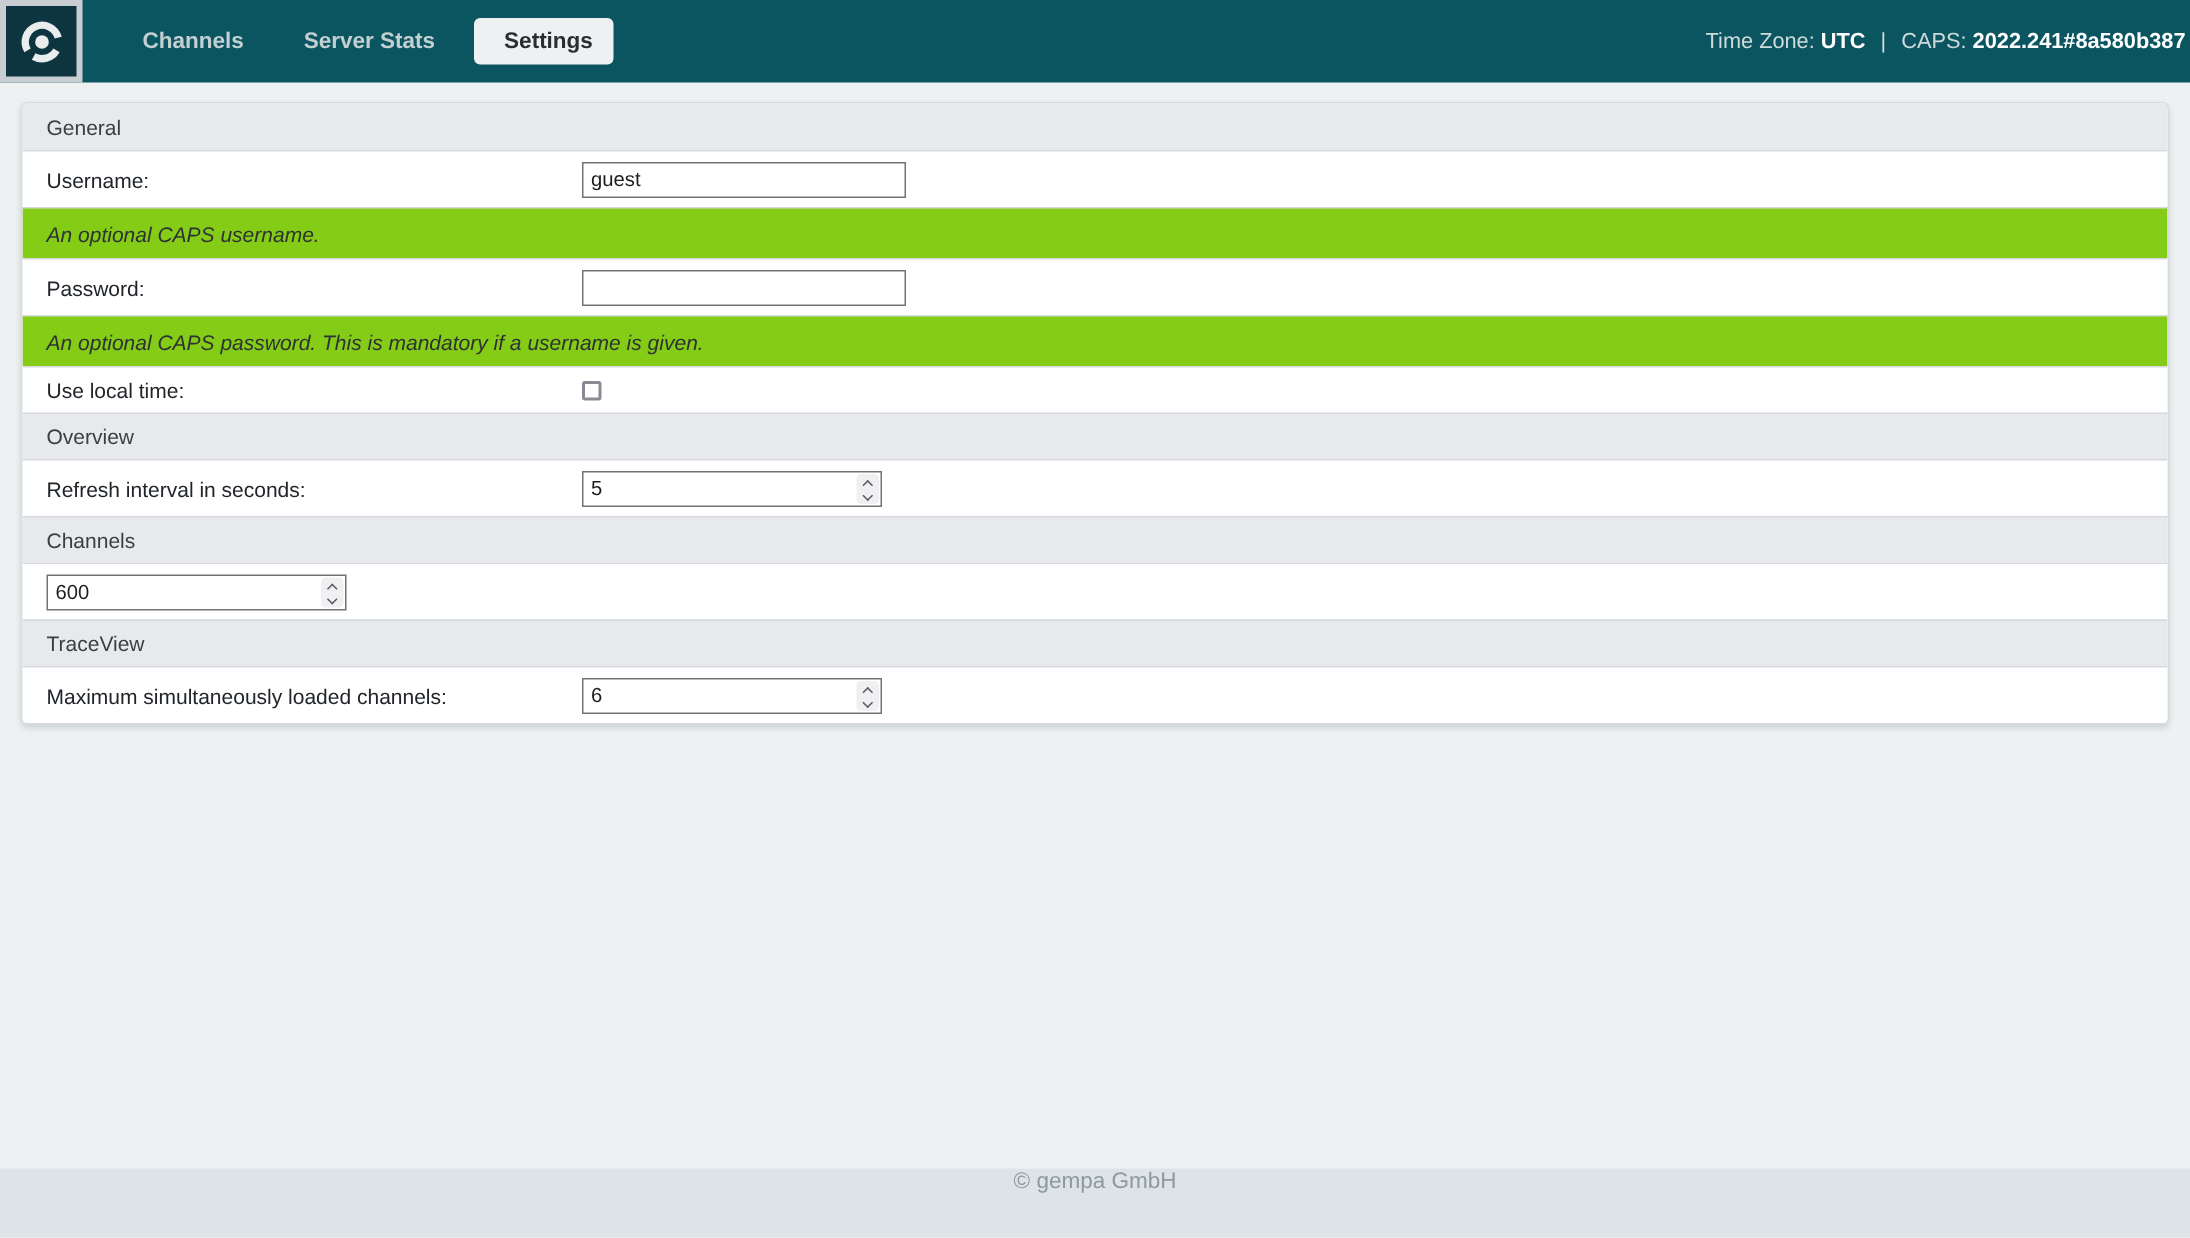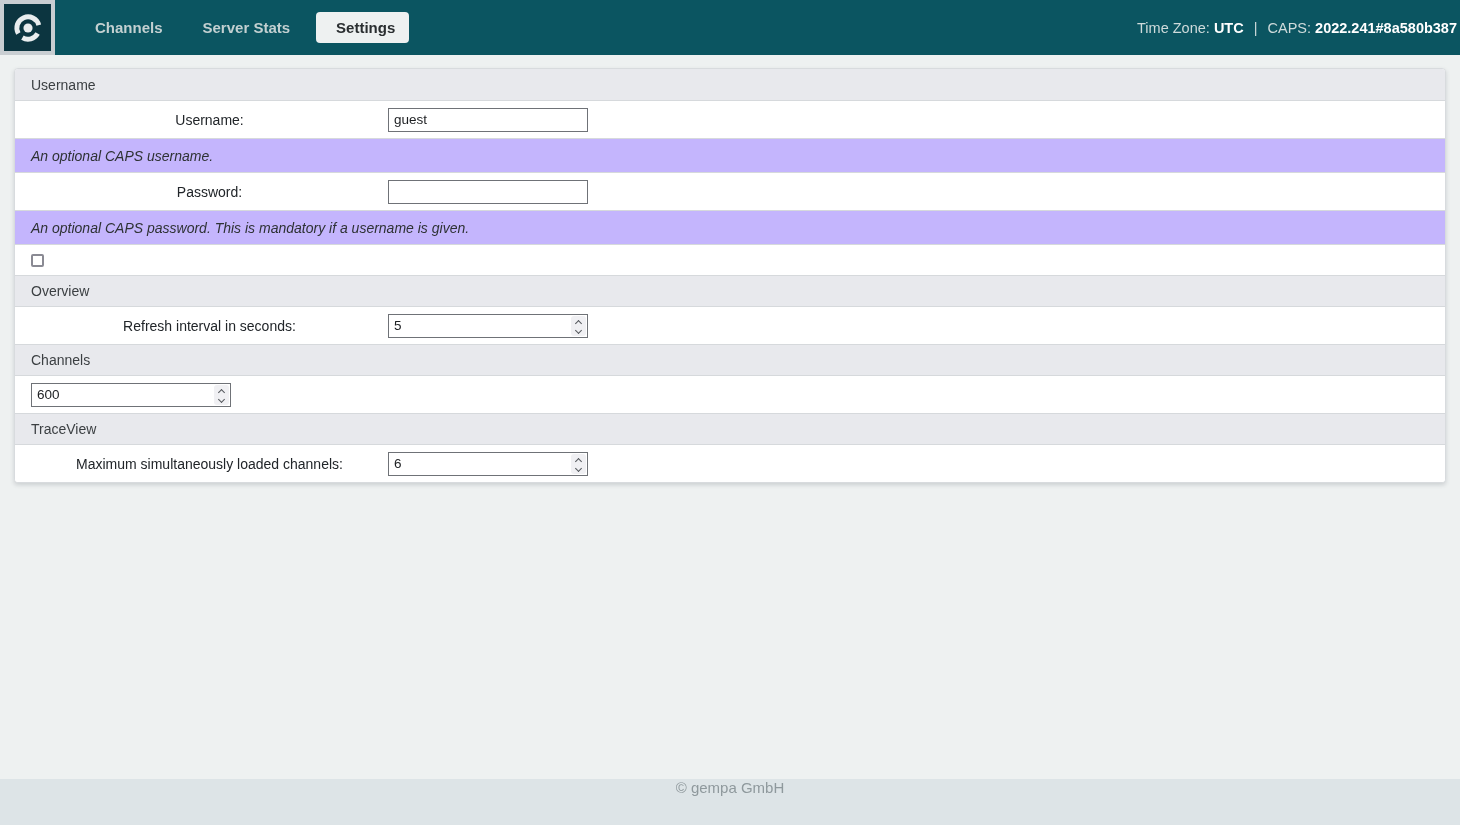--- a/index.html
+++ b/index.html
@@ -87,30 +87,30 @@
   }
   .row:first-child { border-top: none; }
   .row.section {
     background: #e8e9ed;
     min-height: 31px;
     color: #3b3f42;
   }
   .row.field { min-height: 38px; }
   .row.compact { min-height: 31px; }
   .row.help {
-    background: #c4b5fd;
+    background: #84cc16;
     min-height: 34px;
     font-style: italic;
     color: #2e3234;
   }
   .row.shaded { background: #f5f6f8; }
-  .flabel { width: 357px; flex: 0 0 357px; text-align: center; }
+  .flabel { width: 357px; flex: 0 0 357px; }
 
   input.fld {
-    width: 200px;
+    width: 216px;
     height: 24px;
     border: 1px solid #6f7277;
     border-radius: 0;
     background: #ffffff;
     font-family: "Liberation Sans", "DejaVu Sans", sans-serif;
     font-size: 13.5px;
     padding: 2px 5px;
     color: #1c1e21;
     outline: none;
   }
@@ -188,21 +188,21 @@
     <span class="val">UTC</span>
     <span class="sep">|</span>
     <span>CAPS:</span>
     <span class="val">2022.241#8a580b387</span>
   </div>
 </div>
 
 <div class="panel">
 
   <div class="row section">
-    <span>Username</span>
+    <span>General</span>
   </div>
 
   <div class="row field">
     <span class="flabel">Username:</span>
     <input class="fld" type="text" value="guest" style="">
   </div>
 
   <div class="row help">
     <span>An optional CAPS username.</span>
   </div>
@@ -210,20 +210,21 @@
   <div class="row field">
     <span class="flabel">Password:</span>
     <input class="fld" type="password" value="" style="">
   </div>
 
   <div class="row help">
     <span>An optional CAPS password. This is mandatory if a username is given.</span>
   </div>
 
   <div class="row compact">
+    <span class="flabel">Use local time:</span>
     <input class="cbx" type="checkbox" style="">
   </div>
 
   <div class="row section">
     <span>Overview</span>
   </div>
 
   <div class="row field">
     <span class="flabel">Refresh interval in seconds:</span>
     <div class="num-wrap">

